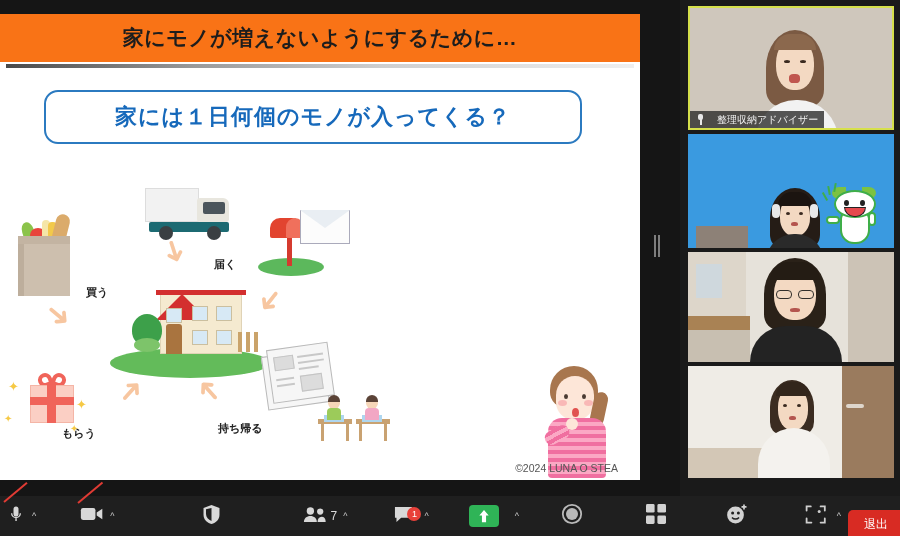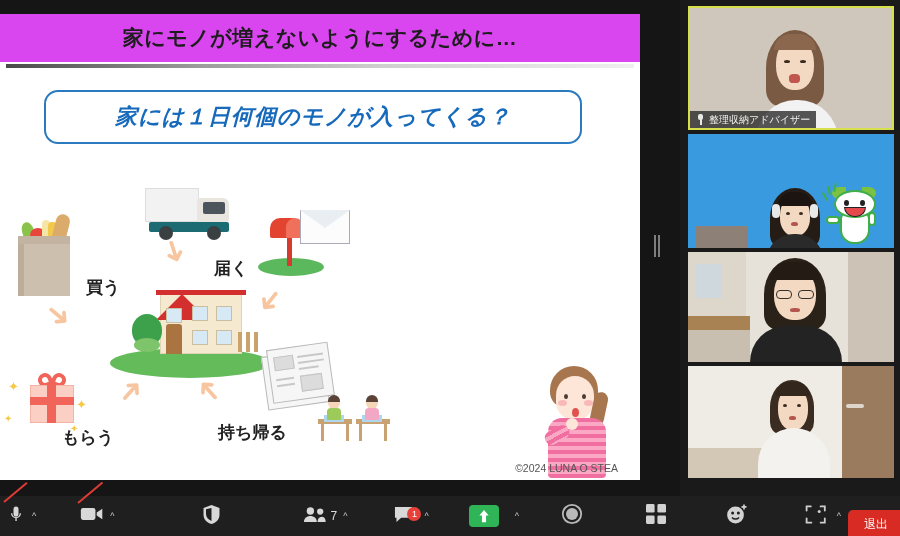--- a/index.html
+++ b/index.html
@@ -16,45 +16,44 @@
     position: absolute; left: 0; top: 0; width: 680px; height: 496px;
     background: #151515; overflow: hidden;
   }
   #slide {
     position: absolute; left: 0; top: 14px; width: 640px; height: 466px;
     background: #ffffff; overflow: hidden;
   }
   #slide-title-bar {
     position: relative; height: 48px; width: 100%;
     display: flex; align-items: center; justify-content: center;
-    background: #d946ef;
+    background: #f97316;
   }
   #slide-title {
     font-size: 21px; font-weight: 700; color: #1d1d1d;
     letter-spacing: 0.5px; white-space: nowrap;
   }
   #title-rule {
     position: absolute; left: 6px; top: 50px; width: 628px; height: 4px;
     background: linear-gradient(to right, #4a4a4a 0%, #9a9a9a 30%, #cfcfcf 60%, #efefef 100%);
   }
   #subtitle-box {
     position: absolute; left: 44px; top: 76px; width: 538px; height: 54px;
     border: 2.5px solid #2b7ac0; border-radius: 14px;
     display: flex; align-items: center; justify-content: center; background: #fff;
   }
   #subtitle-text {
     font-size: 22px; font-weight: 700; color: #1669bb; letter-spacing: 1px;
     white-space: nowrap;
-    font-style: italic;
   }
 
   
   .ill { position: absolute; }
   .lbl {
-    position: absolute; font-size: 17px; font-weight: 700; color: #222;
+    position: absolute; font-size: 11px; font-weight: 700; color: #222;
     white-space: nowrap;
   }
 
   
   #bag { left: 12px; top: 200px; width: 66px; height: 82px; }
   #bag .bagbody {
     position: absolute; left: 6px; top: 22px; width: 52px; height: 60px;
     background: #cdbfae; border-left: 6px solid #bdae9c;
   }
   #bag .bagfold {
@@ -180,21 +179,21 @@
   .tile { position:absolute; left: 8px; width: 206px; overflow:hidden; background:#2a2a2a; }
   .tile-video { position:absolute; inset:0; }
   .tile.active { border: 2px solid #d6e04b; }
   #tile0 { top: 6px; height: 124px; }
   #tile1 { top: 134px; height: 114px; }
   #tile2 { top: 252px; height: 110px; }
   #tile3 { top: 366px; height: 112px; }
 
   .namebar {
     position:absolute; left:0; bottom:0; height:17px; min-width: 120px;
-    background: rgba(40,40,40,0.78); display:flex; align-items:center; gap:4px;
+    background: rgba(40,40,40,0.78); display:flex; align-items:center; gap:12px;
     padding: 0 6px; z-index: 6;
   }
   .namebar span.nm { font-size: 10px; color:#f0f0f0; white-space:nowrap; }
   .pin-ico { width:9px; height:11px; position:relative; flex:none; }
   .pin-ico::before { content:""; position:absolute; left:2px; top:0; width:5px; height:6px; background:#e8e8e8; border-radius:2px; }
   .pin-ico::after { content:""; position:absolute; left:4px; top:5px; width:1.5px; height:6px; background:#e8e8e8; }
 
   
   .bg-wall { position:absolute; inset:0; background:#cfc7bc; }
   .bg-blue { position:absolute; inset:0; background:#3a9ae0; }
@@ -268,21 +267,21 @@
 
       <div class="ill" id="bag">
         <div class="veg1"></div>
           <div class="veg2"></div>
           <div class="veg3"></div>
         <div class="veg4"></div>
           <div class="bread2"></div>
         <div class="bagbody"></div>
           <div class="bagfold"></div>
       </div>
-      <div class="lbl" style="left:86px; top:262px;">買う</div>
+      <div class="lbl" style="left:86px; top:271px;">買う</div>
 
       <div class="ill" id="truck">
         <div class="cargo"></div>
           <div class="cab"></div>
           <div class="window"></div>
         <div class="chassis"></div>
           <div class="w1"></div>
           <div class="w2"></div>
       </div>
 

